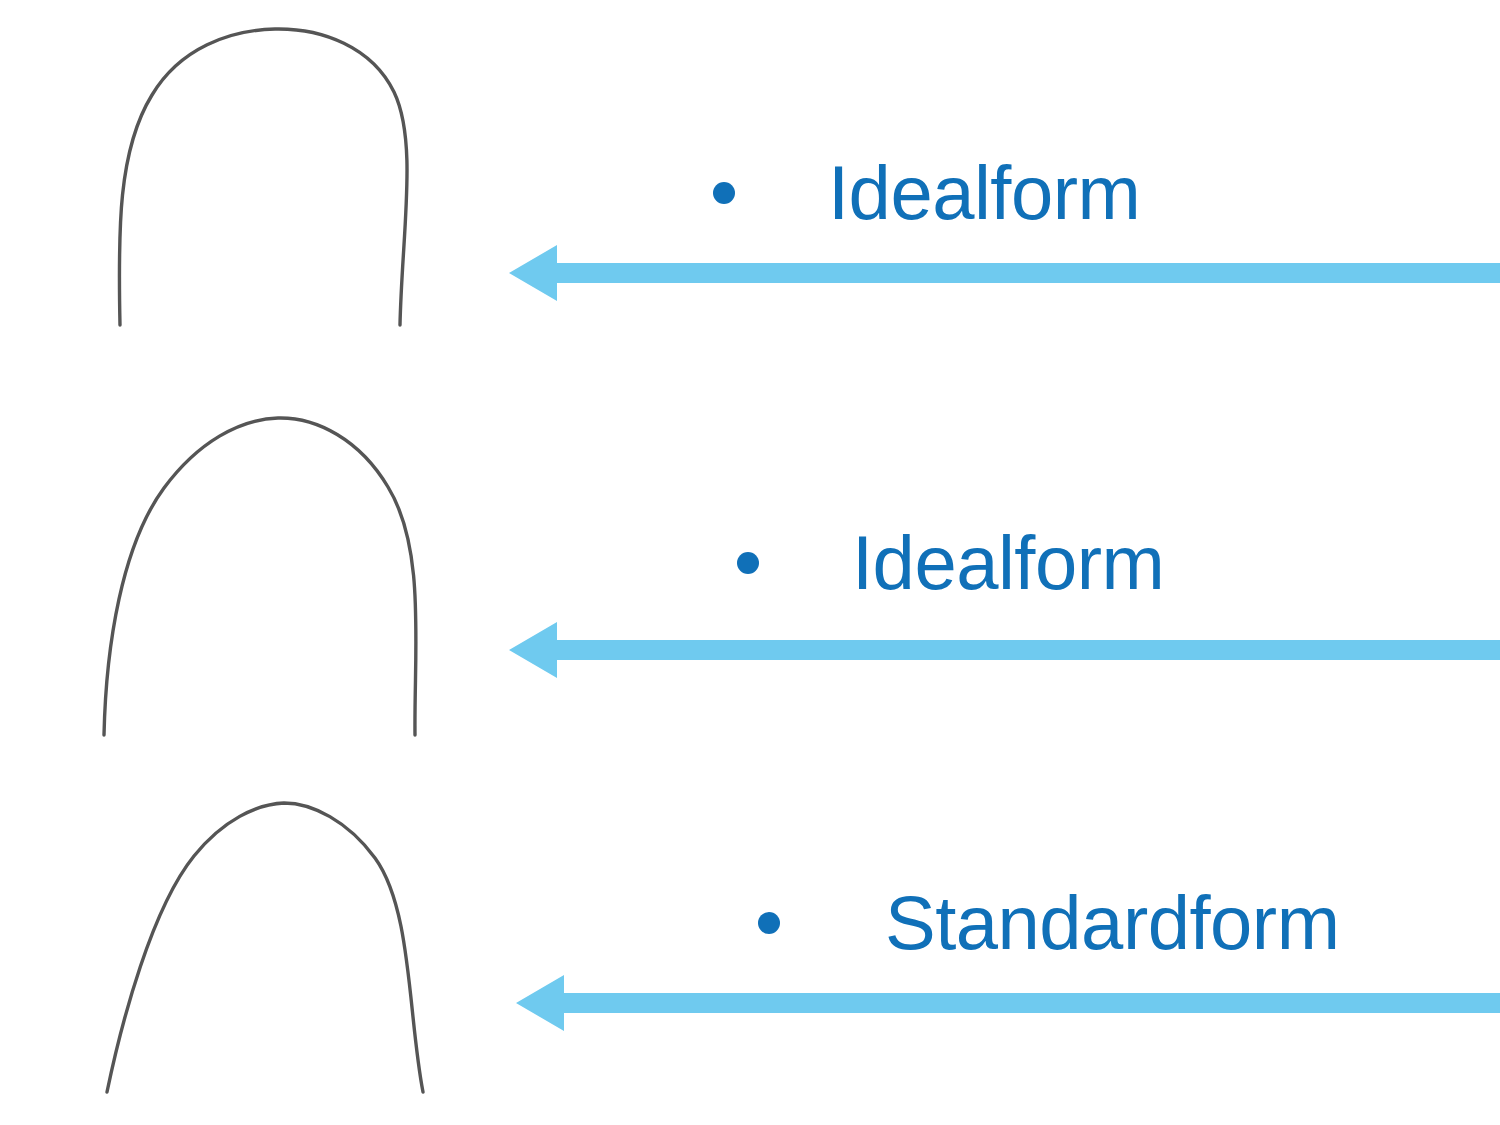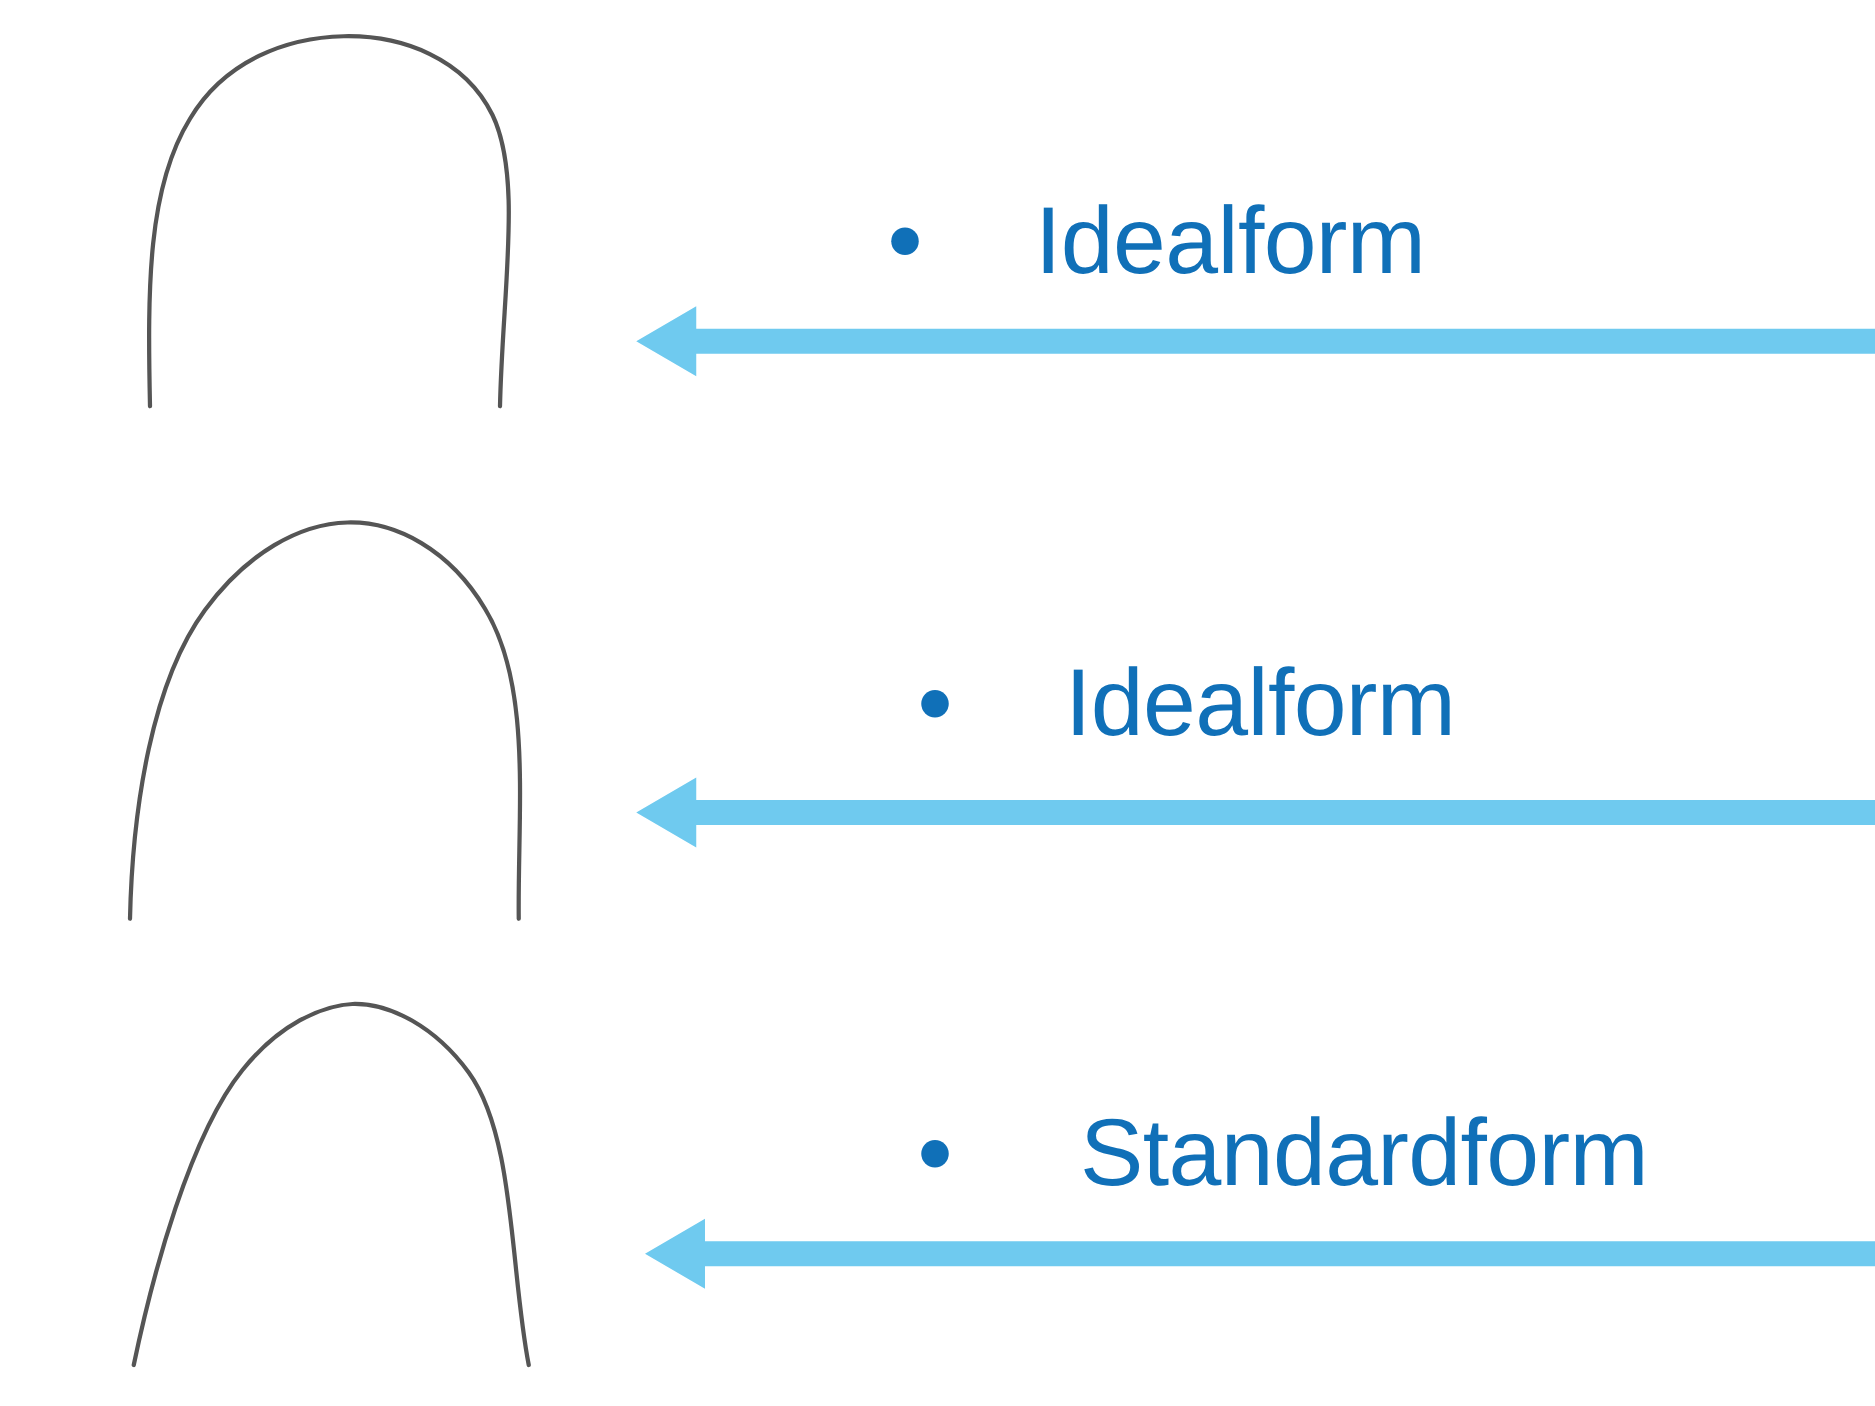--- a/index.html
+++ b/index.html
@@ -114,18 +114,18 @@
                C 352 129, 348 235, 363 312" fill="none" stroke="#555555" stroke-width="3.4" stroke-linecap="round" stroke-linejoin="round"></path>
     </svg>
   </div>
 
   <div class="arrow" style="left:512px; top:968px;">
     <svg class="arrow-svg" width="1000" height="70" viewBox="0 0 1000 70">
       <path d="M 4 35 L 52 7 L 52 25 L 1000 25 L 1000 45 L 52 45 L 52 63 Z" fill="#6fcaef"></path>
     </svg>
   </div>
 
-  <div class="label-row" style="left:737px; top:885px;">
+  <div class="label-row" style="left:758px; top:885px;">
     <span class="bullet-dot" style="background:#1070b8;"></span>
     <span class="label-text" style="color:#1070b8; margin-left:105px;">Standardform</span>
   </div>
 
 </div>
 
 </body></html>

